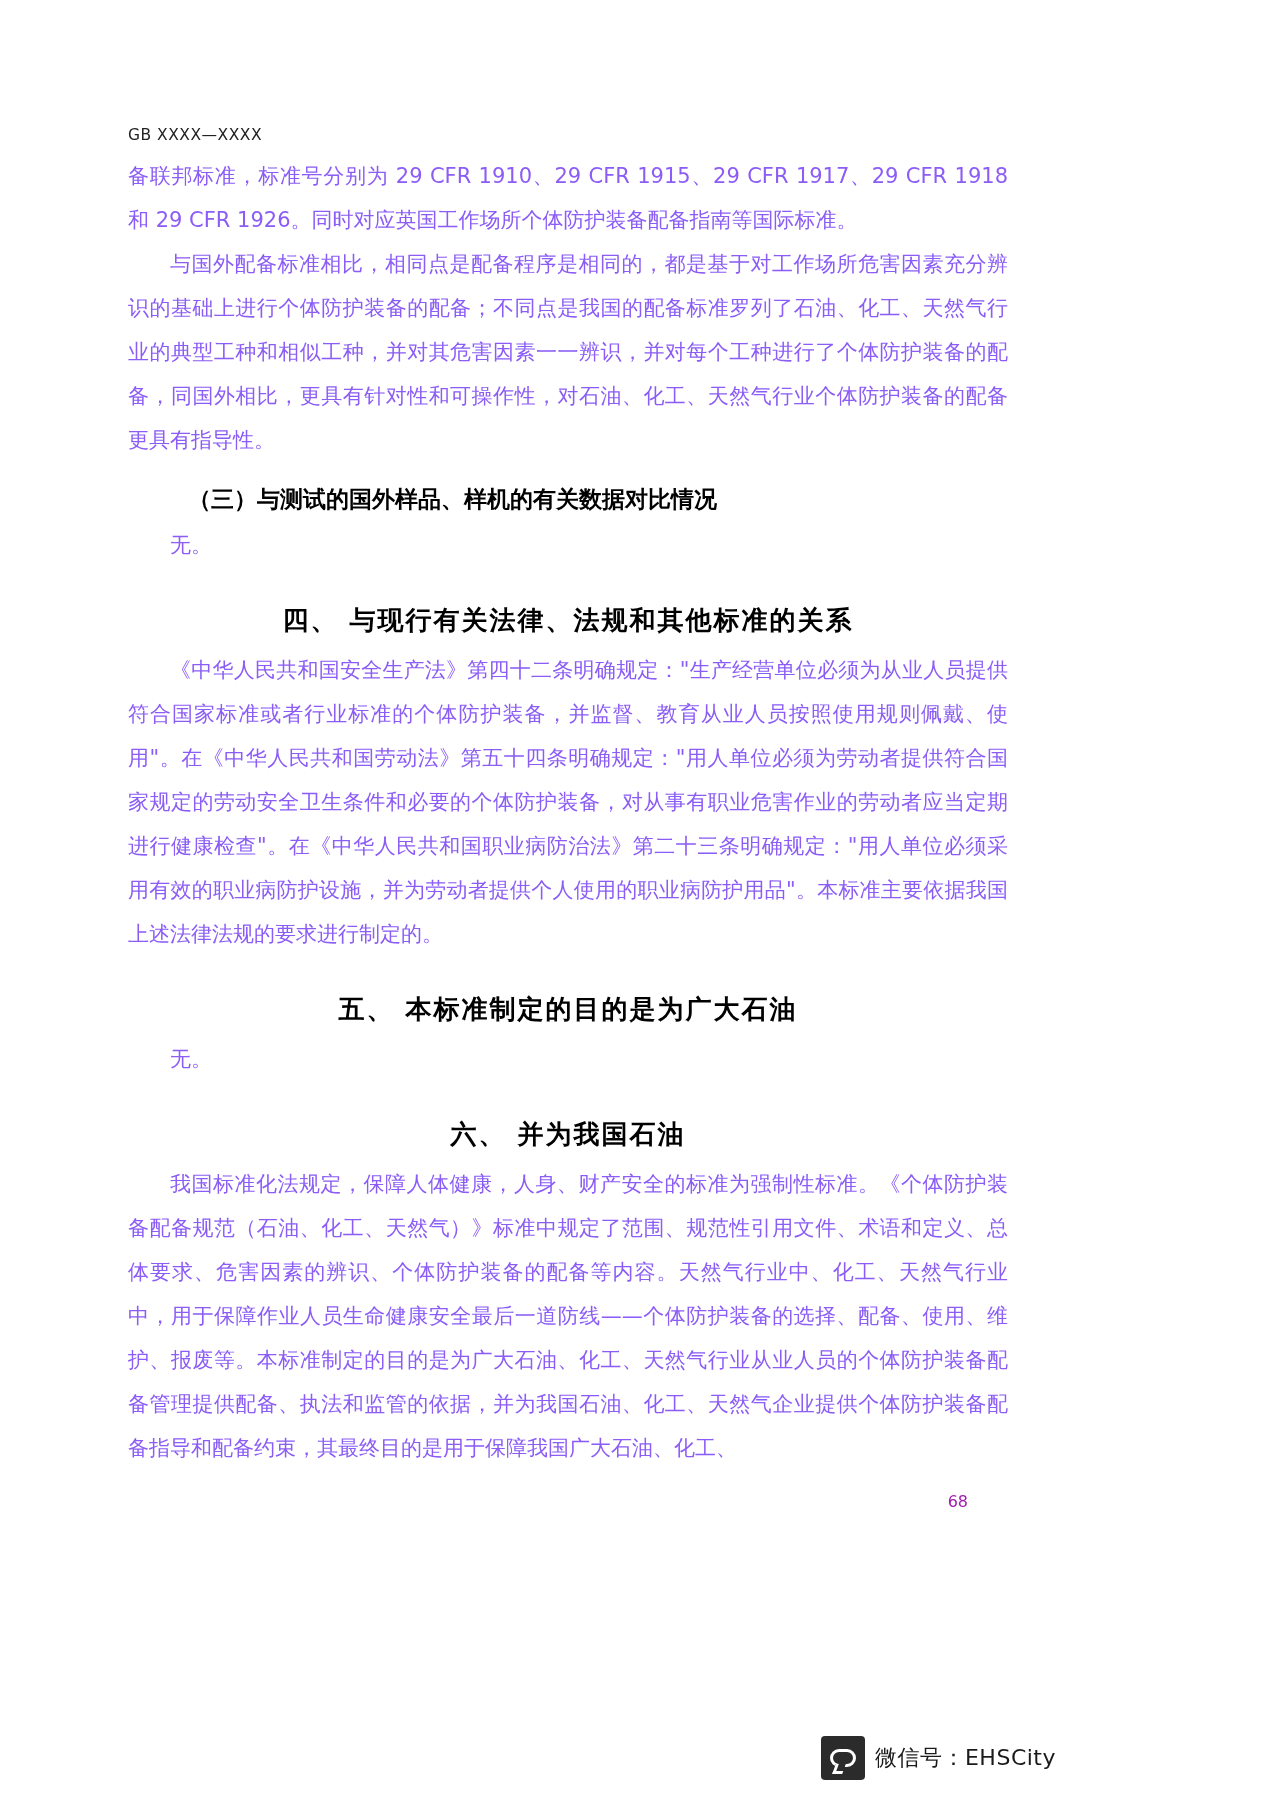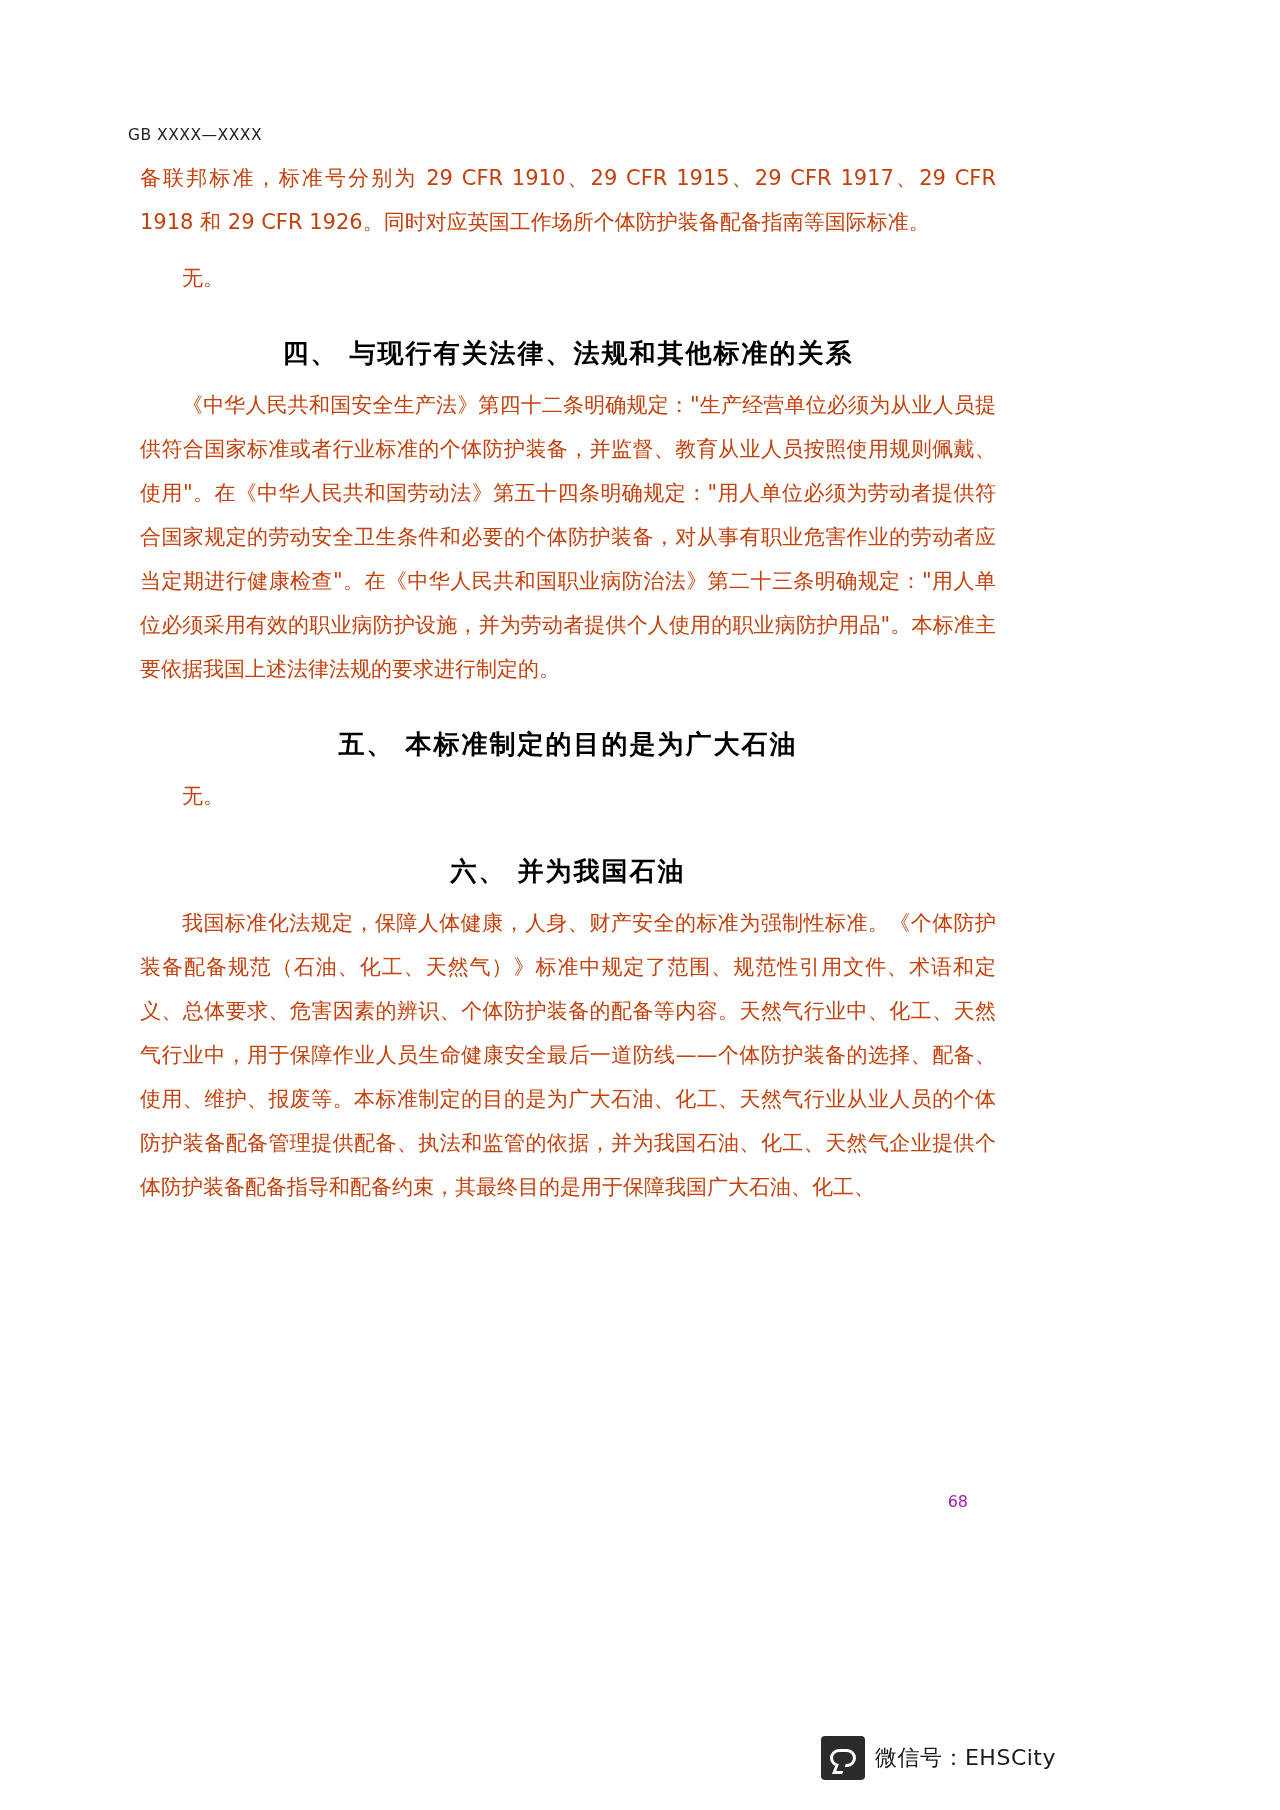--- a/index.html
+++ b/index.html
@@ -31,24 +31,24 @@
   .header-code {
     font-size: 15.5px;
     letter-spacing: 0.5px;
     color: #222;
     margin-bottom: 10px;
     font-family: "DejaVu Sans", sans-serif;
   }
   p.body-text {
     font-size: 21px;
     line-height: 44px;
-    margin: 12px;
+    margin: 0;
     text-align: justify;
     text-justify: inter-ideograph;
-    color: #c2410c;
+    color: #8b5cf6;
     font-family: "DejaVu Sans", sans-serif;
   }
   p.indent {
     text-indent: 42px;
   }
   h2.section-title {
     font-size: 26px;
     font-weight: bold;
     margin: 36px 0 10px 0;
     text-align: center;
@@ -119,21 +119,23 @@
 <body>
 
 <div class="page">
 
   <div class="content">
 
     <div class="header-code">GB  XXXX—XXXX</div>
 
     <p class="body-text">备联邦标准，标准号分别为 29 CFR 1910、29 CFR 1915、29 CFR 1917、29 CFR 1918 和 29 CFR 1926。同时对应英国工作场所个体防护装备配备指南等国际标准。</p>
 
+    <p class="body-text indent">与国外配备标准相比，相同点是配备程序是相同的，都是基于对工作场所危害因素充分辨识的基础上进行个体防护装备的配备；不同点是我国的配备标准罗列了石油、化工、天然气行业的典型工种和相似工种，并对其危害因素一一辨识，并对每个工种进行了个体防护装备的配备，同国外相比，更具有针对性和可操作性，对石油、化工、天然气行业个体防护装备的配备更具有指导性。</p>
 
+    <h3 class="sub-title">（三）与测试的国外样品、样机的有关数据对比情况</h3>
 
     <p class="body-text indent">无。</p>
 
     <h2 class="section-title">四、 与现行有关法律、法规和其他标准的关系</h2>
 
     <p class="body-text indent">《中华人民共和国安全生产法》第四十二条明确规定："生产经营单位必须为从业人员提供符合国家标准或者行业标准的个体防护装备，并监督、教育从业人员按照使用规则佩戴、使用"。在《中华人民共和国劳动法》第五十四条明确规定："用人单位必须为劳动者提供符合国家规定的劳动安全卫生条件和必要的个体防护装备，对从事有职业危害作业的劳动者应当定期进行健康检查"。在《中华人民共和国职业病防治法》第二十三条明确规定："用人单位必须采用有效的职业病防护设施，并为劳动者提供个人使用的职业病防护用品"。本标准主要依据我国上述法律法规的要求进行制定的。</p>
 
 
     <h2 class="section-title">五、 本标准制定的目的是为广大石油</h2>
 

